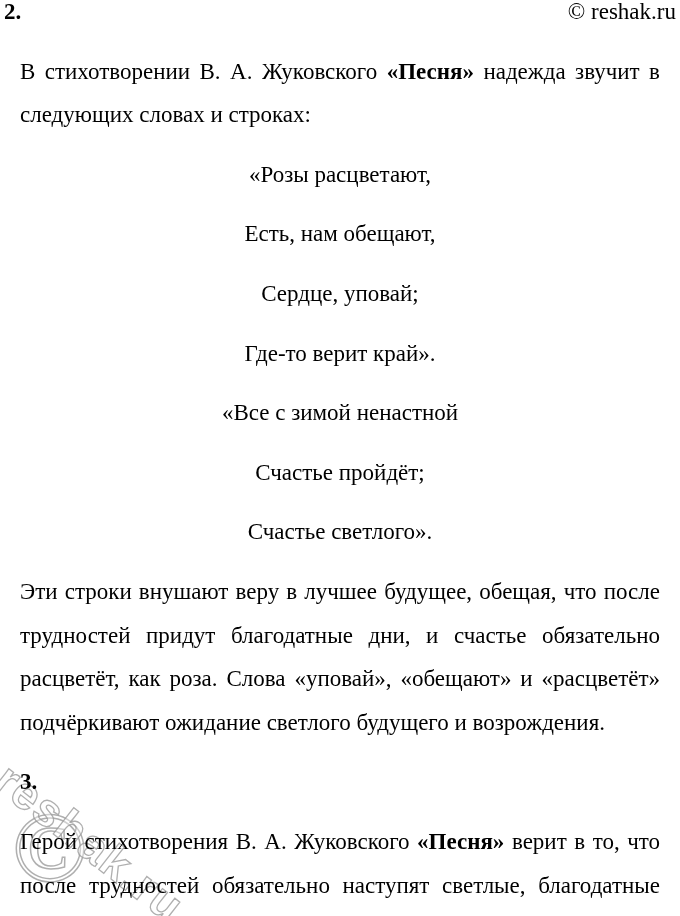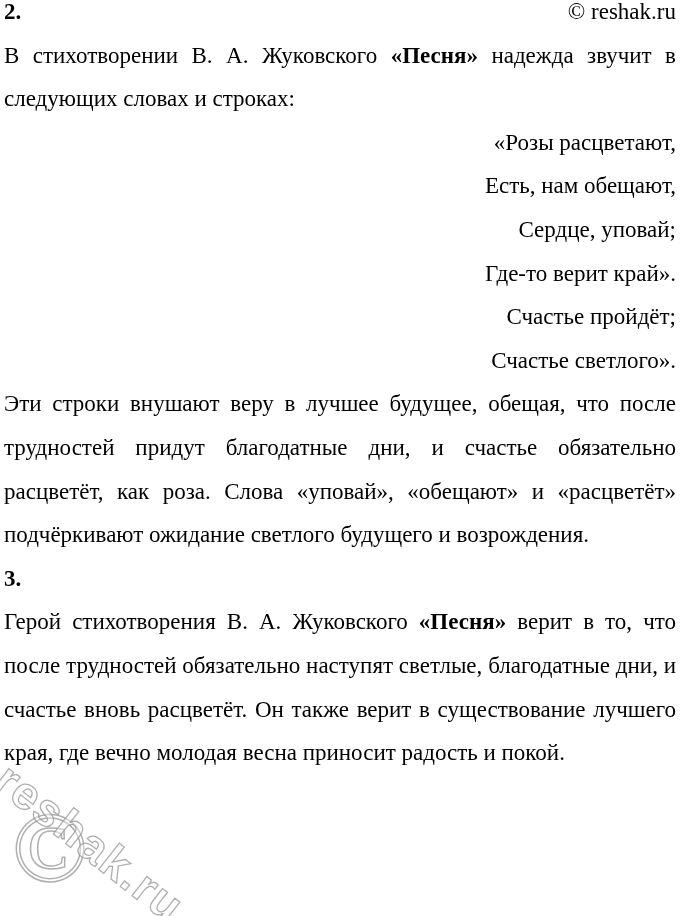--- a/index.html
+++ b/index.html
@@ -16,29 +16,29 @@
     font-size: 23px;
     color: #000000;
   }
   .page {
     position: relative;
     z-index: 1;
     padding: 0 4px;
     margin-top: -10px;
     line-height: 43.6px;
   }
-  p { margin: 0; }
+  p { margin: 16px; }
   .para { text-align: justify; }
   .bold, b { font-weight: bold; }
   .header-row {
     display: flex;
     justify-content: space-between;
     align-items: baseline;
   }
-  .poem-line { text-align: right; }
+  .poem-line { text-align: center; }
   
   .watermark {
     position: absolute;
     left: 0;
     top: 0;
     z-index: 0;
     pointer-events: none;
   }
   .wm-text {
     position: absolute;
@@ -79,20 +79,21 @@
     <span class="bold">2.</span>
     <span>© reshak.ru</span>
   </div>
 
   <p class="para"><span>В стихотворении В. А. Жуковского </span><b>«Песня»</b><span> надежда звучит в следующих словах и строках:</span></p>
 
   <p class="poem-line">«Розы расцветают,</p>
   <p class="poem-line">Есть, нам обещают,</p>
   <p class="poem-line">Сердце, уповай;</p>
   <p class="poem-line">Где-то верит край».</p>
+  <p class="poem-line">«Все с зимой ненастной</p>
   <p class="poem-line">Счастье пройдёт;</p>
   <p class="poem-line">Счастье светлого».</p>
 
   <p class="para">Эти строки внушают веру в лучшее будущее, обещая, что после трудностей придут благодатные дни, и счастье обязательно расцветёт, как роза. Слова «уповай», «обещают» и «расцветёт» подчёркивают ожидание светлого будущего и возрождения.</p>
 
   <p class="bold">3.</p>
 
   <p class="para"><span>Герой стихотворения В. А. Жуковского </span><b>«Песня»</b><span> верит в то, что после трудностей обязательно наступят светлые, благодатные дни, и счастье вновь расцветёт. Он также верит в существование лучшего края, где вечно молодая весна приносит радость и покой.</span></p>
 
 </div>

